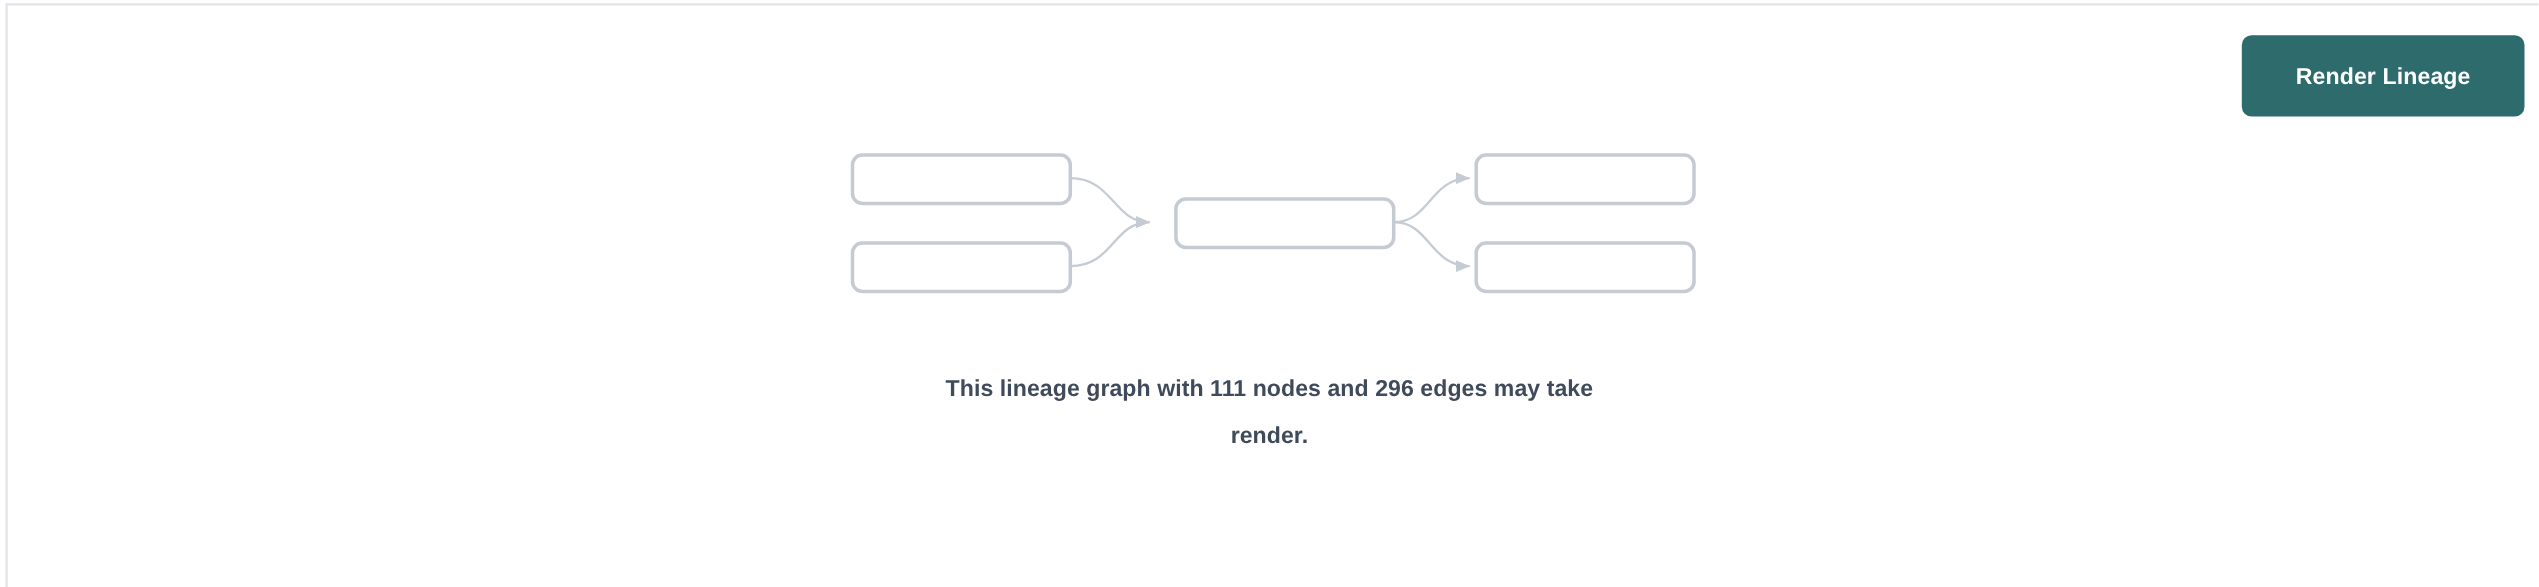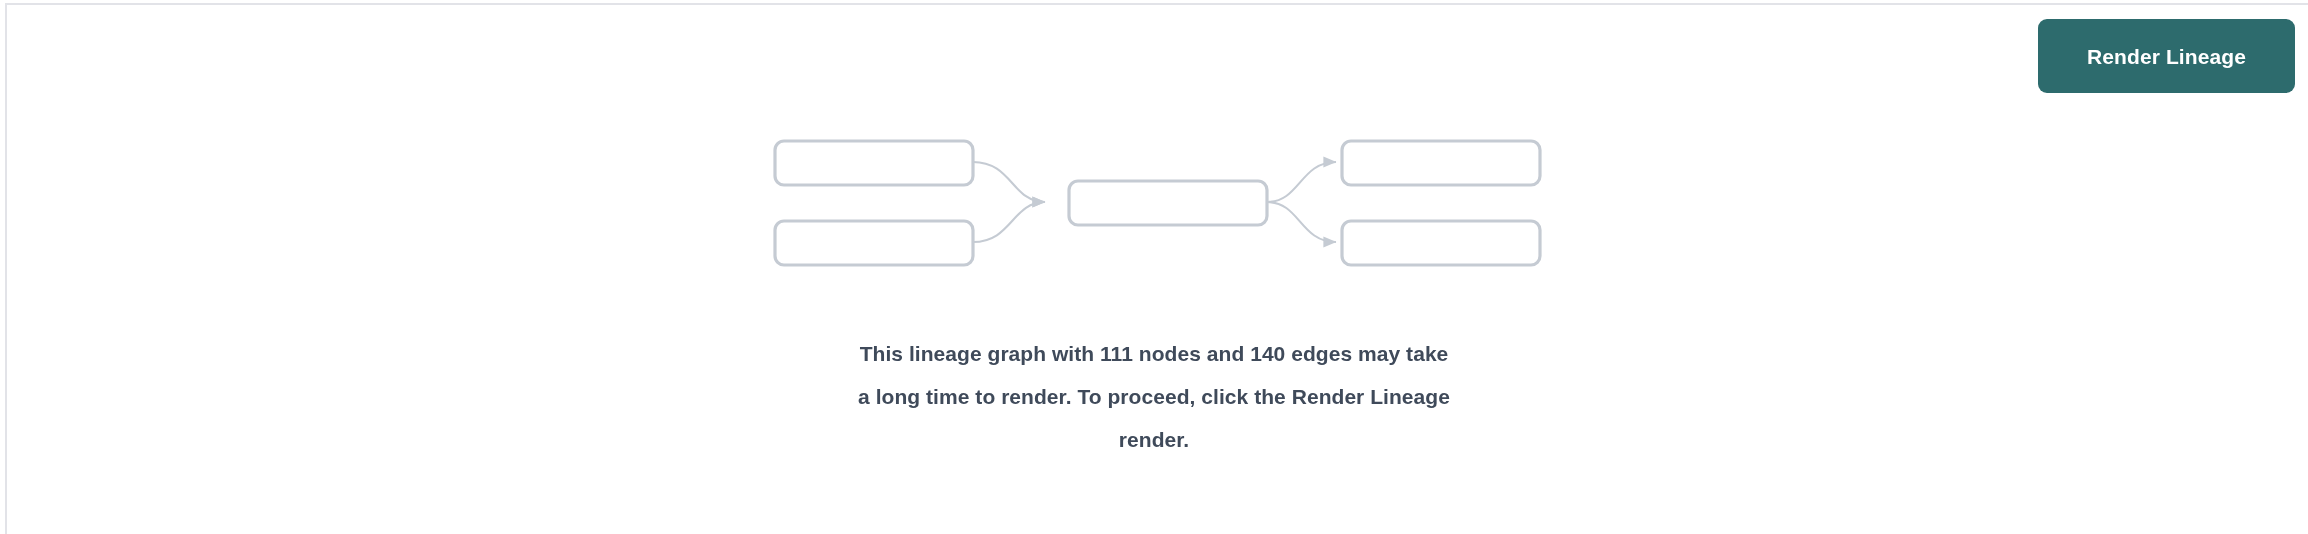--- a/index.html
+++ b/index.html
@@ -36,21 +36,21 @@
     top: 3px;
     width: 2px;
     height: 531px;
     background: #e2e3e8;
   }
 
   
   .render-btn {
     position: absolute;
     left: 2038px;
-    top: 19px;
+    top: 32px;
     width: 257px;
     height: 74px;
     background: #2d6b6d;
     color: #ffffff;
     border: none;
     border-radius: 9px;
     font-family: "Liberation Sans", sans-serif;
     font-size: 21px;
     font-weight: bold;
     letter-spacing: 0.1px;
@@ -121,18 +121,17 @@
         <rect x="35" y="31" width="198" height="44" rx="9" ry="9"></rect>
         <rect x="35" y="111" width="198" height="44" rx="9" ry="9"></rect>
         <rect x="329" y="71" width="198" height="44" rx="9" ry="9"></rect>
         <rect x="602" y="31" width="198" height="44" rx="9" ry="9"></rect>
         <rect x="602" y="111" width="198" height="44" rx="9" ry="9"></rect>
       </g>
     </svg>
   </div>
 
   <div class="message">
-    <span>This lineage graph with 111 nodes and 140 edges may take</span>
-    <span>a long time to render. To proceed, click the Render Lineage</span>
+    <span>This lineage graph with 111 nodes and 296 edges may take</span>
     <span>render.</span>
   </div>
 
 </div>
 
 </body></html>

